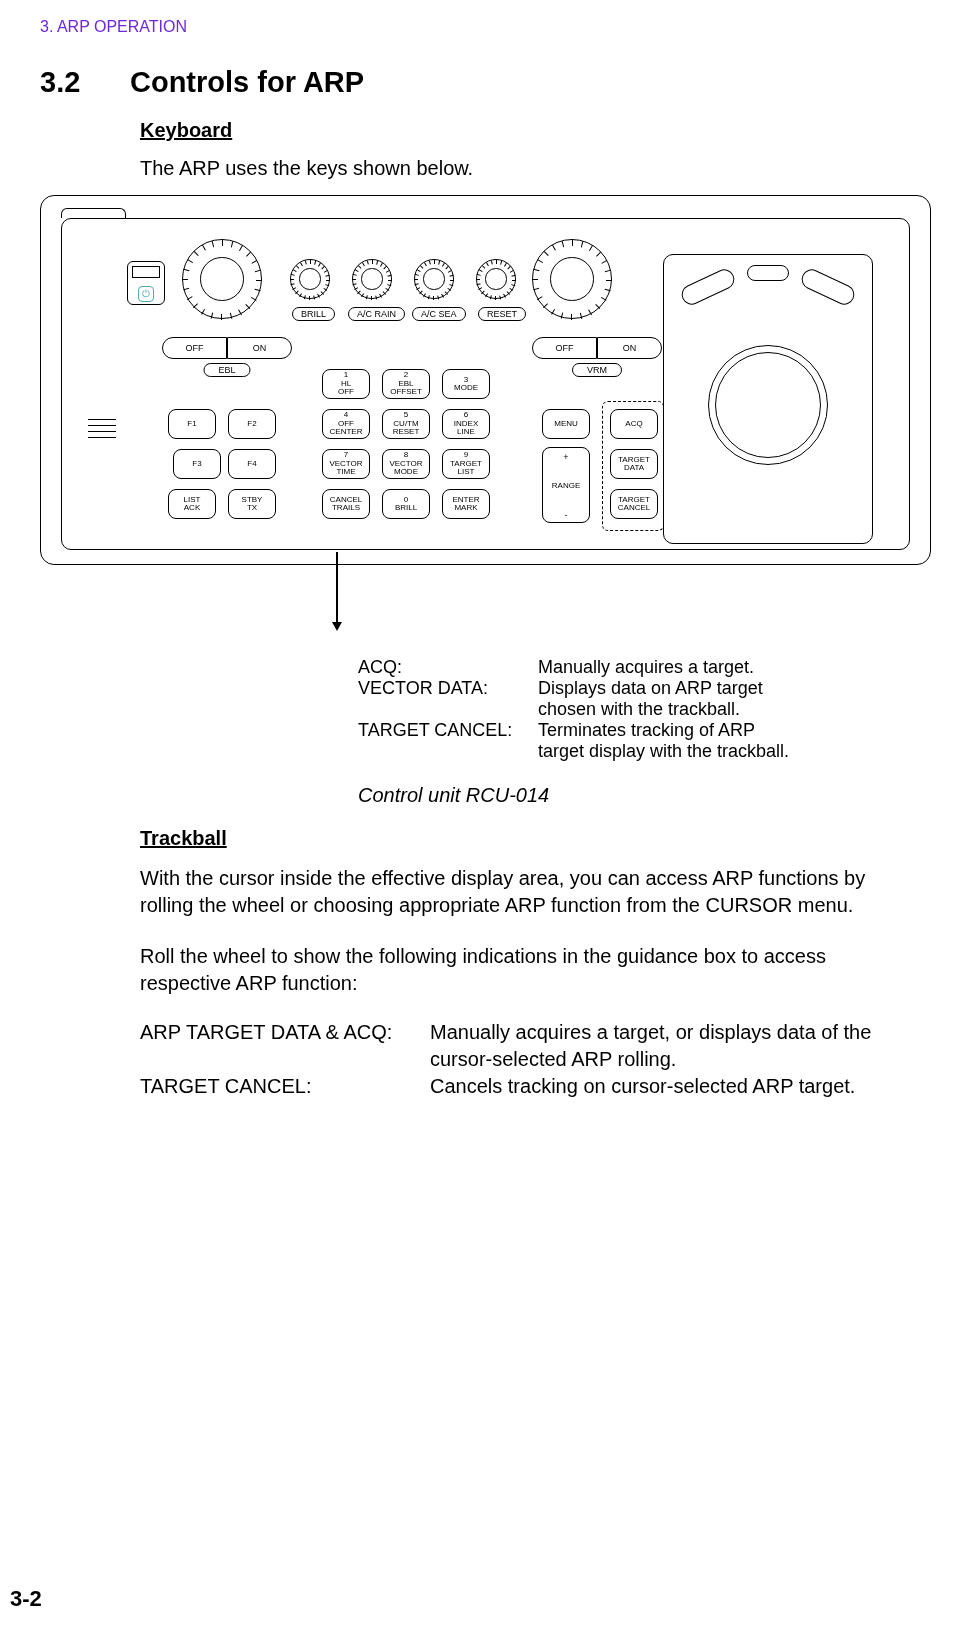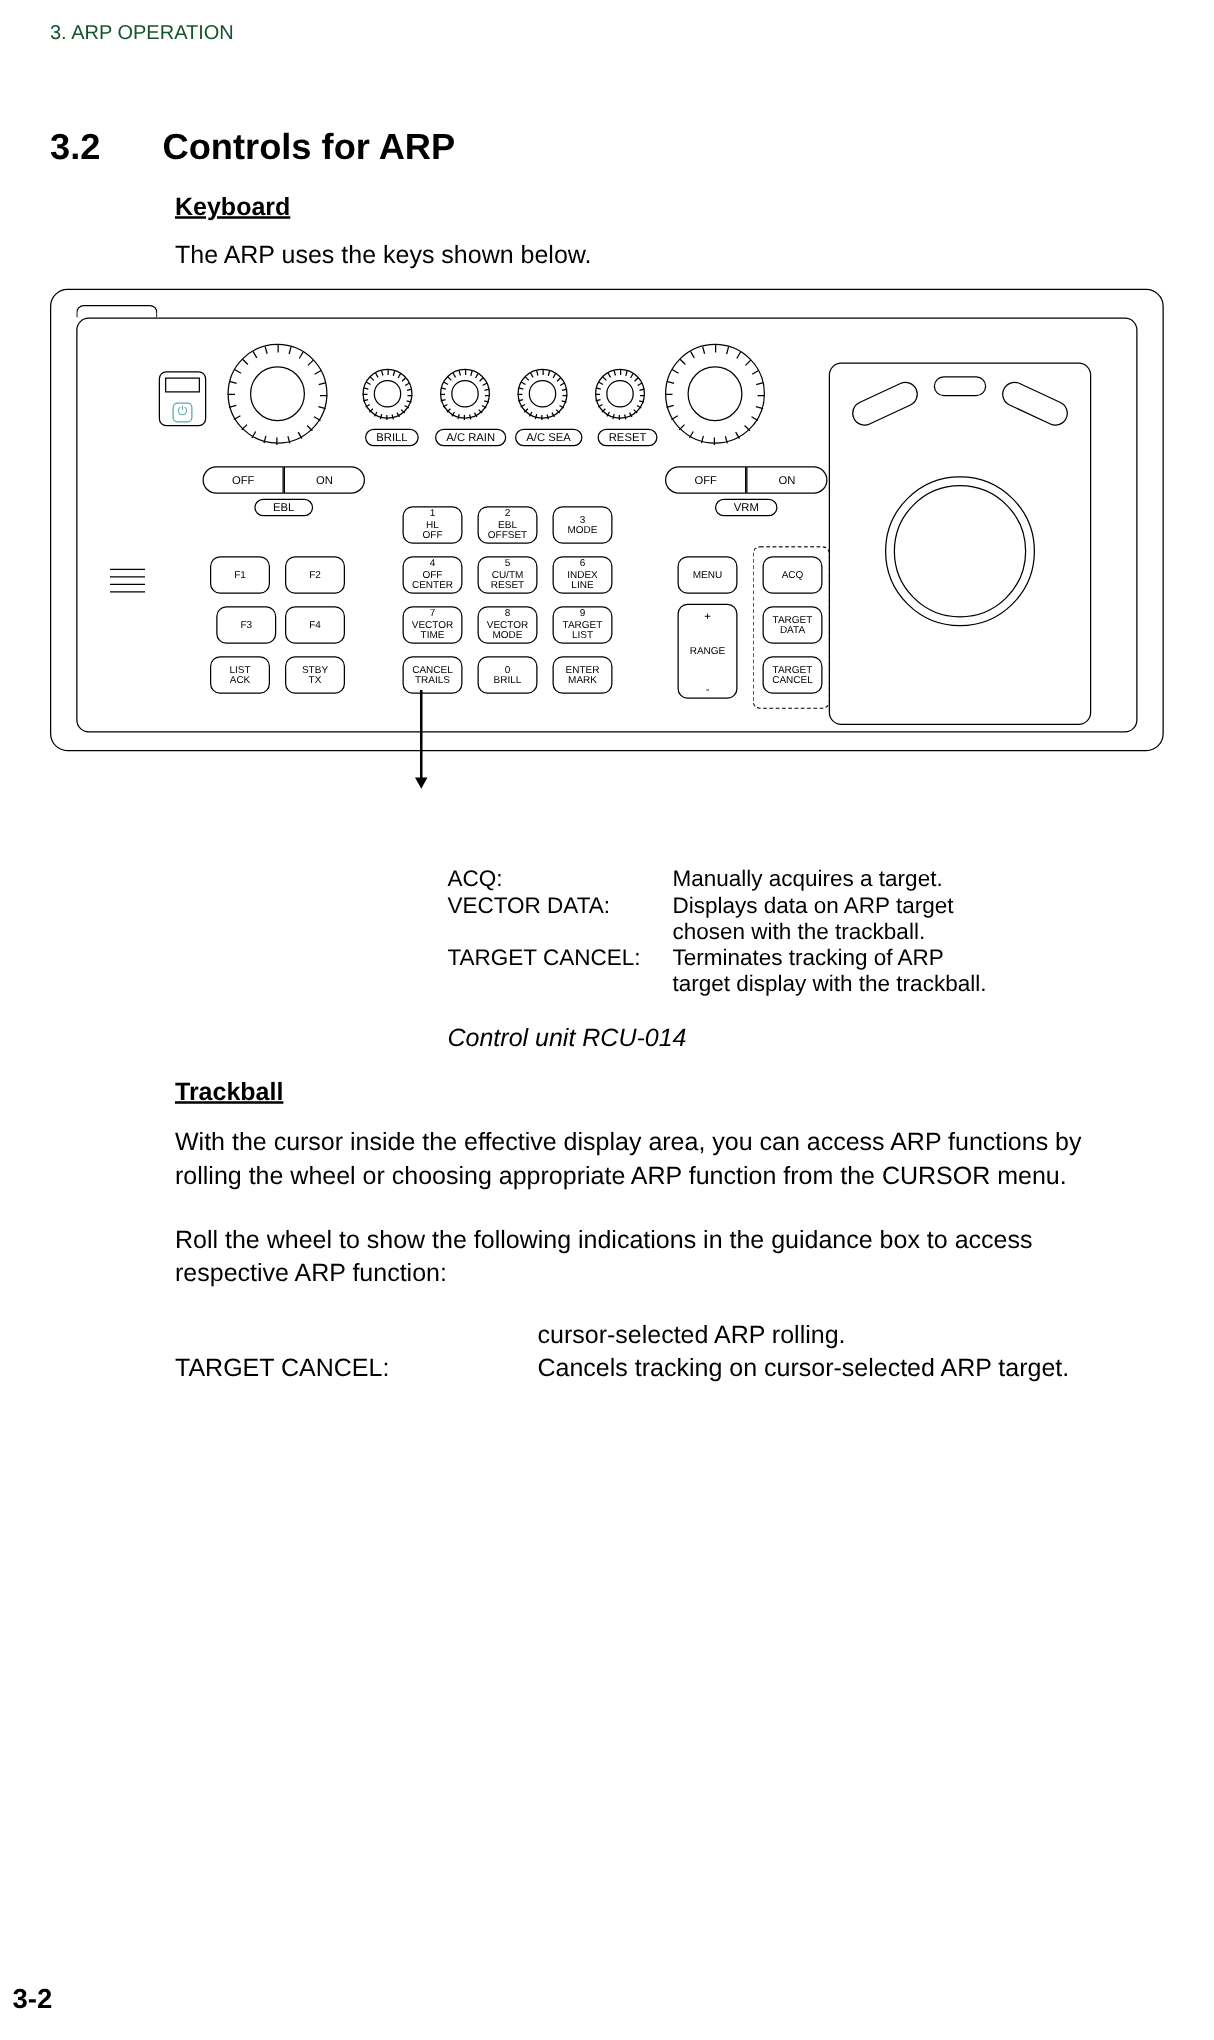--- a/index.html
+++ b/index.html
@@ -12,28 +12,28 @@
     padding: 0;
     position: relative;
   }
   .page {
     padding: 0 40px;
   }
   .chapter-header {
     font-size: 16px;
     margin-top: 18px;
     margin-bottom: 30px;
-    color: #14532d;
+    color: #6d28d9;
   }
   .section-title {
     font-size: 29px;
     font-weight: bold;
     margin-bottom: 20px;
   }
-  .section-num { display:inline-block; width: 90px; margin-top: 36px; }
+  .section-num { display:inline-block; width: 90px; }
   .sub-heading {
     font-size: 20px;
     font-weight: bold;
     text-decoration: underline;
     margin-left: 100px;
     margin-bottom: 15px;
   }
   .lead {
     font-size: 20px;
     margin-left: 100px;
@@ -450,20 +450,24 @@
       </div>
   </div>
 
   <div class="fig-caption">Control unit RCU-014</div>
 
   <div class="sub-heading">Trackball</div>
   <div class="body-p">With the cursor inside the effective display area, you can access ARP functions by rolling the wheel or choosing appropriate ARP function from the CURSOR menu.</div>
   <div class="body-p">Roll the wheel to show the following indications in the guidance box to access respective ARP function:</div>
 
   <div class="func-row">
+    <div class="k2">ARP TARGET DATA &amp; ACQ:</div>
+    <div>Manually acquires a target, or displays data of the</div>
+  </div>
+  <div class="func-row">
     <div class="k2"></div>
     <div>cursor-selected ARP rolling.</div>
   </div>
   <div class="func-row">
     <div class="k2">TARGET CANCEL:</div>
     <div>Cancels tracking on cursor-selected ARP target.</div>
   </div>
 
 </div>
 

